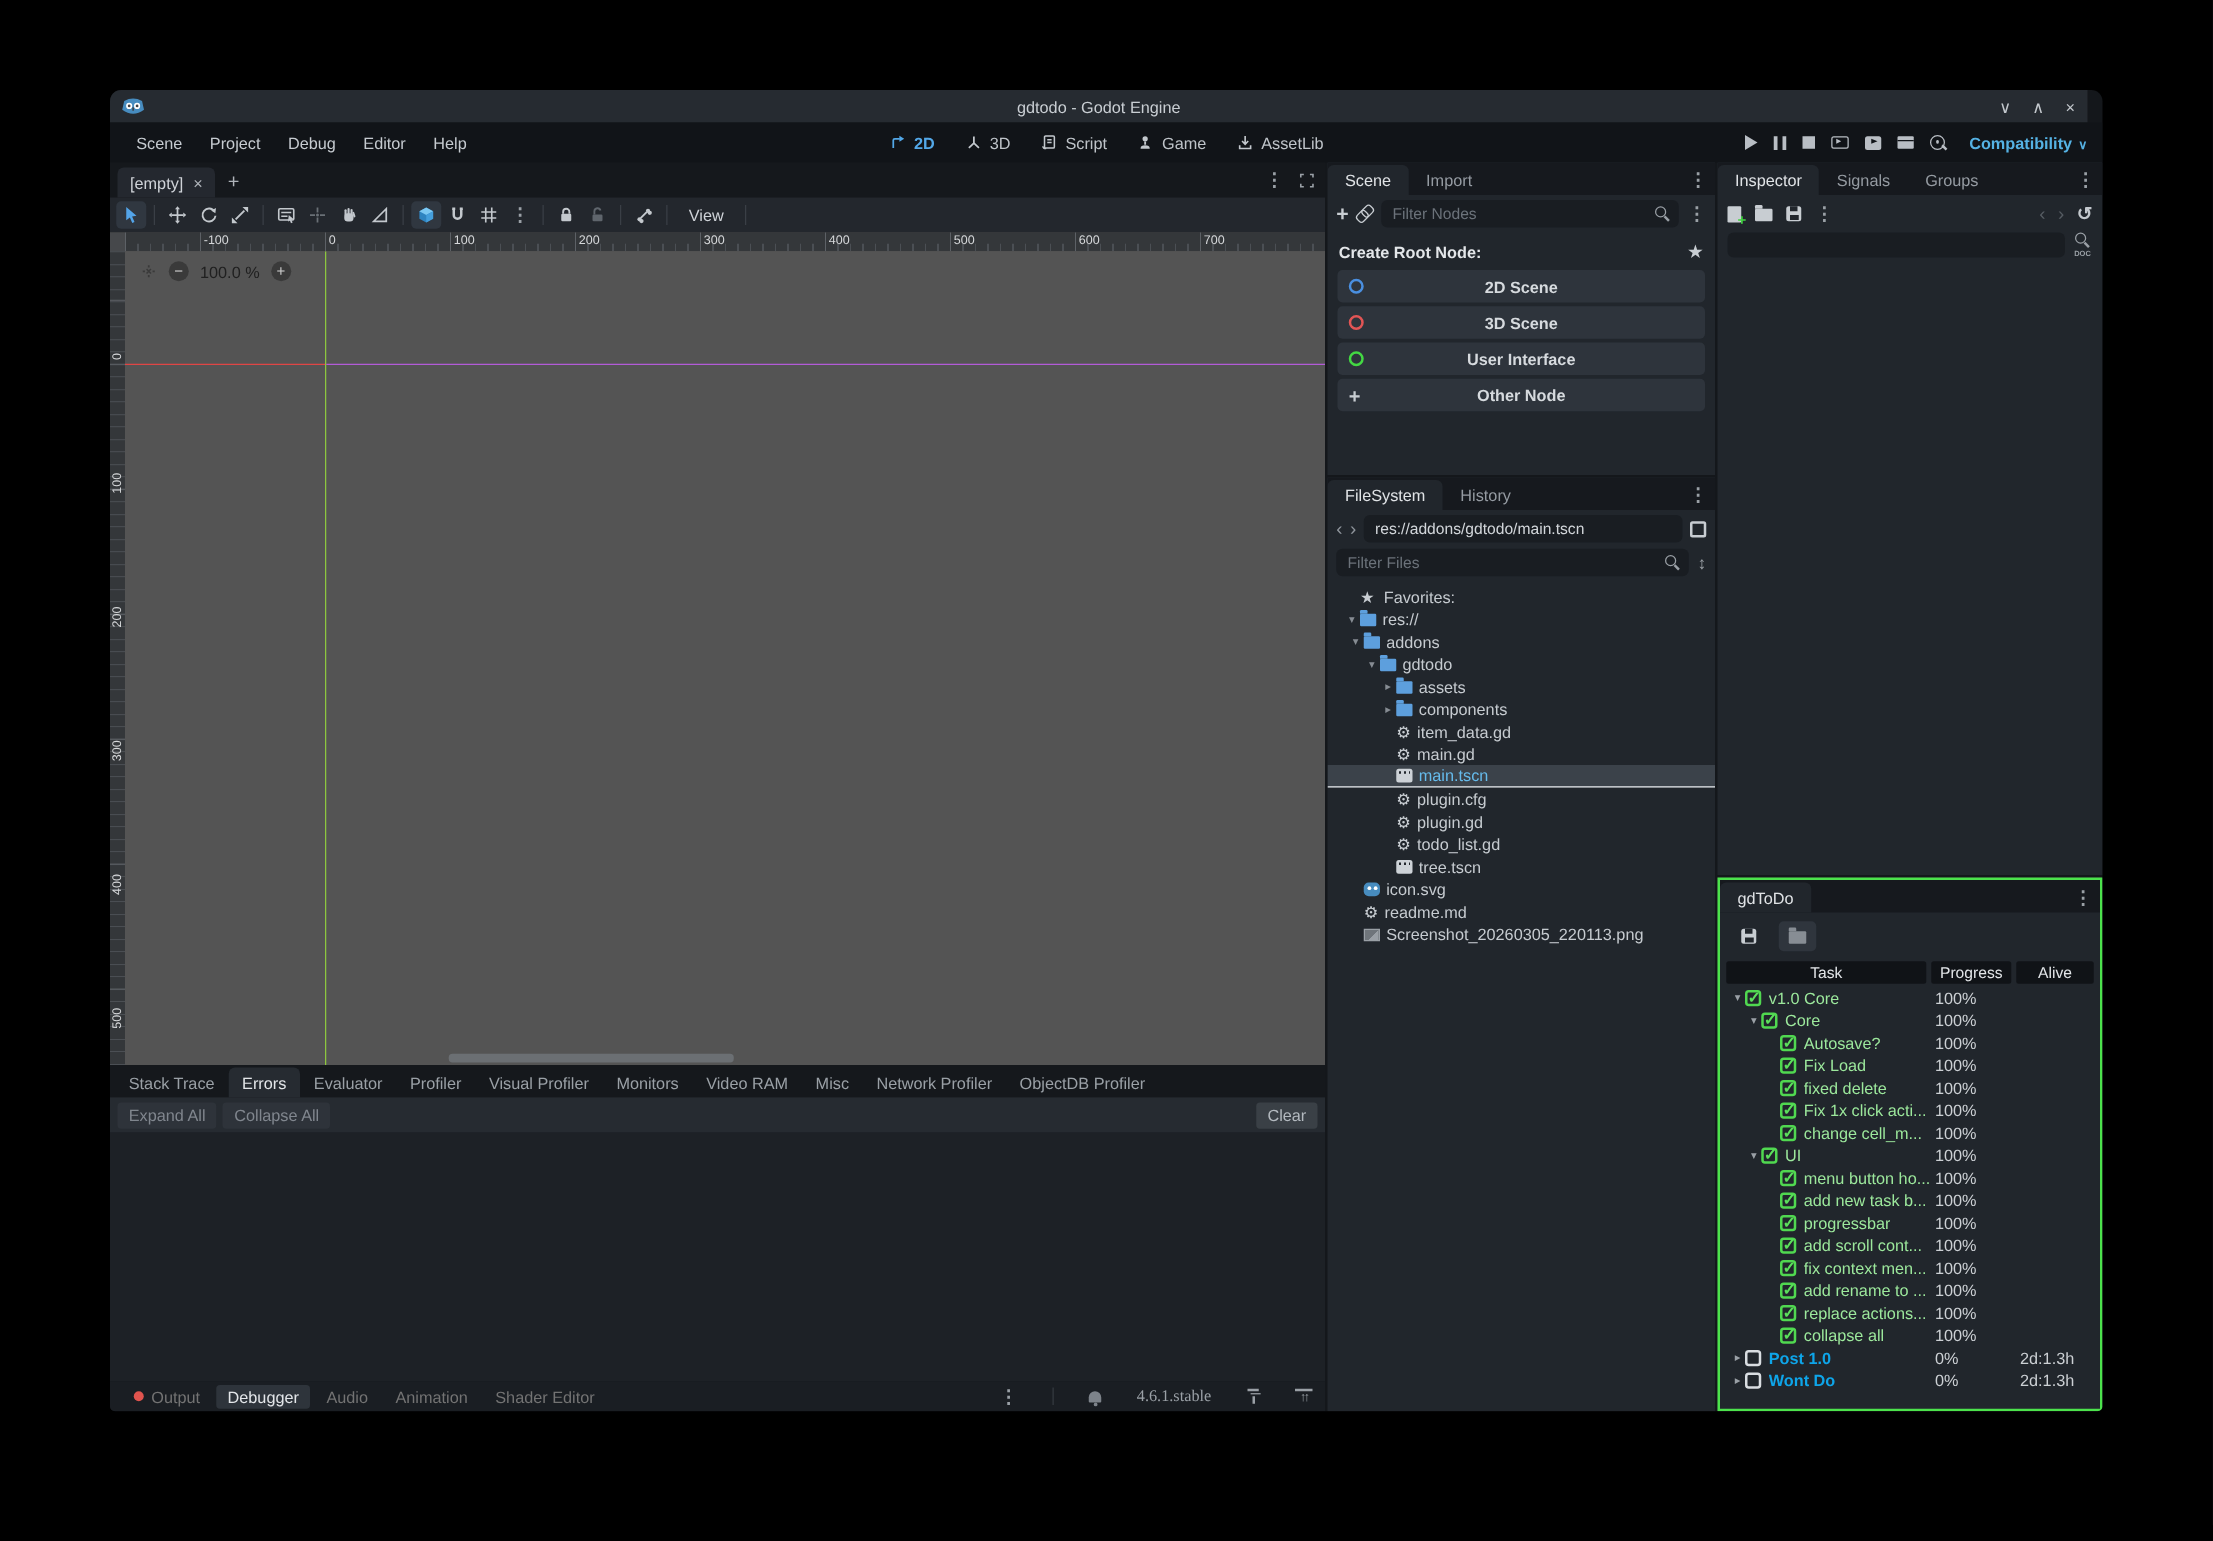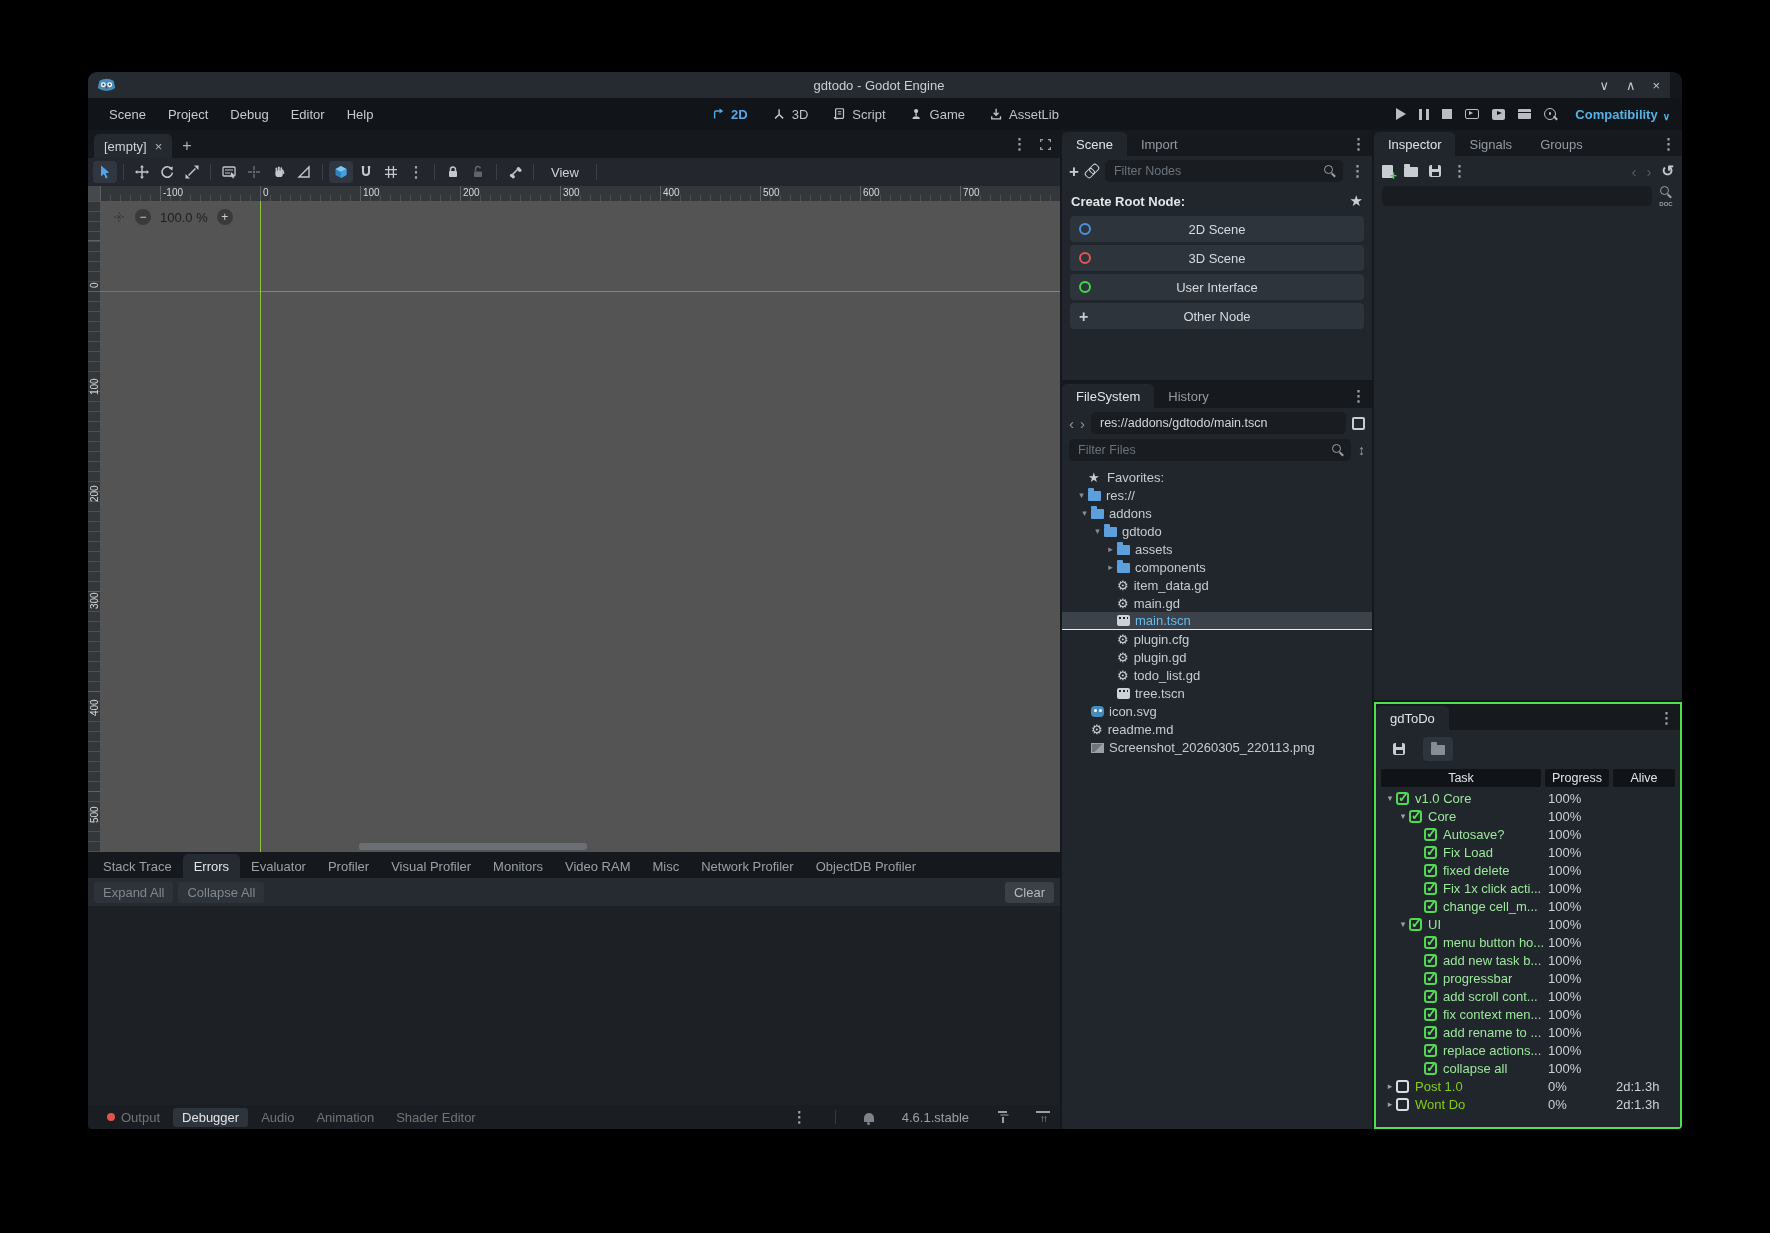--- a/index.html
+++ b/index.html
@@ -84,21 +84,21 @@
   .dbgbtns{position:absolute;left:0;top:26px;right:0;height:28px;background:#262b31;display:flex;align-items:center;gap:5px;padding:0 6px;}
   .dbtn{background:#2e333a;border-radius:3px;padding:3px 9px;color:#80868e;}
   .dbtn-clear{margin-left:auto;background:#3a4046;color:#b3b9bf;}
   .dbgbody{position:absolute;left:0;top:54px;right:0;bottom:0;background:#1d2126;}
   
   .statusbar{position:absolute;left:0;bottom:0;width:972px;height:24px;background:#1a1e23;display:flex;align-items:center;padding:0 10px;gap:4px;}
   .sbitem{display:flex;align-items:center;gap:6px;padding:2px 9px;color:#737373;border-radius:3px;}
   .sbitem.act-true{background:#2e343b;color:#e3e6e9;}
   .sdot{display:none;width:8px;height:8px;border-radius:50%;background:#e0544e;}
   .sd-true{display:inline-block;}
-  .sb-right{margin-left:auto;display:flex;align-items:center;gap:28px;color:#9aa0a6;}
+  .sb-right{margin-left:auto;display:flex;align-items:center;gap:28px;color:#9aa0a6;font-family:Liberation Serif, serif;}
   .sbsep{width:1px;height:14px;background:#343a40;}
   .version{color:#9aa0a6;}
   
   .dock{position:absolute;background:#21262c;overflow:hidden;}
   .dockstrip{height:26px;background:#16191e;display:flex;align-items:flex-end;position:relative;}
   .dktab{height:24px;display:flex;align-items:center;padding:0 14px;color:#959ba2;}
   .dktab.act-true{background:#21262c;color:#e0e3e6;border-radius:5px 5px 0 0;}
   .strip-dots{position:absolute;right:6px;top:5px;}
   .i-dots::before{content:"⋮";font-size:15px;color:#9aa0a6;font-weight:bold;}
   .inputwrap{position:relative;flex:1;}
@@ -112,21 +112,21 @@
   
   .filterrow{display:flex;align-items:center;gap:7px;padding:4px 7px;}
   .i-plus{color:#c8cdd2;font-size:17px;line-height:1;font-weight:bold;}
   .i-chain{position:relative;width:12px;height:14px;transform:rotate(45deg);}
   .i-chain::before,.i-chain::after{content:"";position:absolute;left:2px;width:6px;height:8px;border:1.6px solid #c8cdd2;border-radius:3px;}
   .i-chain::before{top:-1px;}.i-chain::after{top:5px;}
   .createroot{display:flex;align-items:center;padding:6px 9px 4px 9px;}
   .crlabel{font-weight:bold;color:#e3e6e9;}
   .i-star{margin-left:auto;}
   .i-star::before{content:"★";color:#c8cdd2;font-size:15px;}
-  .rootopt{position:relative;margin:2px 8px 3px 8px;height:26px;background:#2e343c;border-radius:4px;display:flex;align-items:center;justify-content:center;color:#d6dade;}
+  .rootopt{position:relative;margin:2px 8px 3px 8px;height:26px;background:#2e343c;border-radius:4px;display:flex;align-items:center;justify-content:center;color:#d6dade;font-weight:bold;}
   .optico{position:absolute;left:9px;top:7px;width:12px;height:12px;}
   .oi-circle-blue{border:2.6px solid #4a8fe0;border-radius:50%;}
   .oi-circle-red{border:2.6px solid #e25555;border-radius:50%;}
   .oi-circle-green{border:2.6px solid #43d843;border-radius:50%;}
   .oi-plus::before{content:"+";color:#c8cdd2;font-size:16px;font-weight:bold;line-height:12px;}
   
   .navrow{display:flex;align-items:center;gap:6px;padding:4px 7px;}
   .i-split{width:13px;height:13px;border:2px solid #c8cdd2;border-radius:2px;}
   .i-sort::before{content:"↕";color:#9aa0a6;font-size:14px;font-weight:bold;}
   .fstree{padding-top:3px;}
@@ -178,21 +178,21 @@
   .thcell:nth-of-type(3){left:237px;width:62px;}
   .todorow{position:relative;height:18px;display:flex;align-items:center;}
   .tl-0{padding-left:8px;}.tl-1{padding-left:21px;}.tl-2{padding-left:36px;}
   .todorow .arrow{width:12px;flex:none;text-align:center;color:#9aa0a6;font-size:9px;}
   .cb{flex:none;width:13px;height:13px;border-radius:3px;position:relative;margin-right:6px;}
   .ck-true .cb{border:2px solid #50d850;}
   .ck-true .cb::after{content:"✓";position:absolute;left:0px;top:-4px;color:#5ce05c;font-size:13px;font-weight:bold;}
   .ck-false .cb{border:2px solid #d9dde1;}
   .tlabel{white-space:nowrap;overflow:hidden;max-width:118px;}
   .ck-true .tlabel{color:#9ce89c;}
-  .ck-false .tlabel{color:#84cc16;}
+  .ck-false .tlabel{color:#0ea5e9;font-weight:bold;}
   .tprog{position:absolute;left:172px;color:#ccd0d4;}
   .talive{position:absolute;left:240px;color:#ccd0d4;}
   
   .i-expandcorners{width:13px;height:13px;}
   .i-bell{position:relative;width:10px;height:9px;background:#7d838a;border-radius:6px 6px 1px 1px;}
   .i-bell::after{content:"";position:absolute;bottom:-3px;left:3.5px;width:3px;height:3px;border-radius:50%;background:#7d838a;}
   .i-pin{position:relative;width:11px;height:13px;}
   .i-pin::before{content:"";position:absolute;left:1px;top:0;width:9px;height:2px;background:#9aa0a6;box-shadow:2px 3px 0 -0.5px #9aa0a6;}
   .i-pin::after{content:"";position:absolute;left:5px;top:6px;width:1.5px;height:6px;background:#9aa0a6;}
   .i-expandup{position:relative;width:14px;height:12px;border-top:2px solid #9aa0a6;color:#9aa0a6;font-size:10px;letter-spacing:-2px;text-align:center;line-height:11px;font-weight:bold;}

